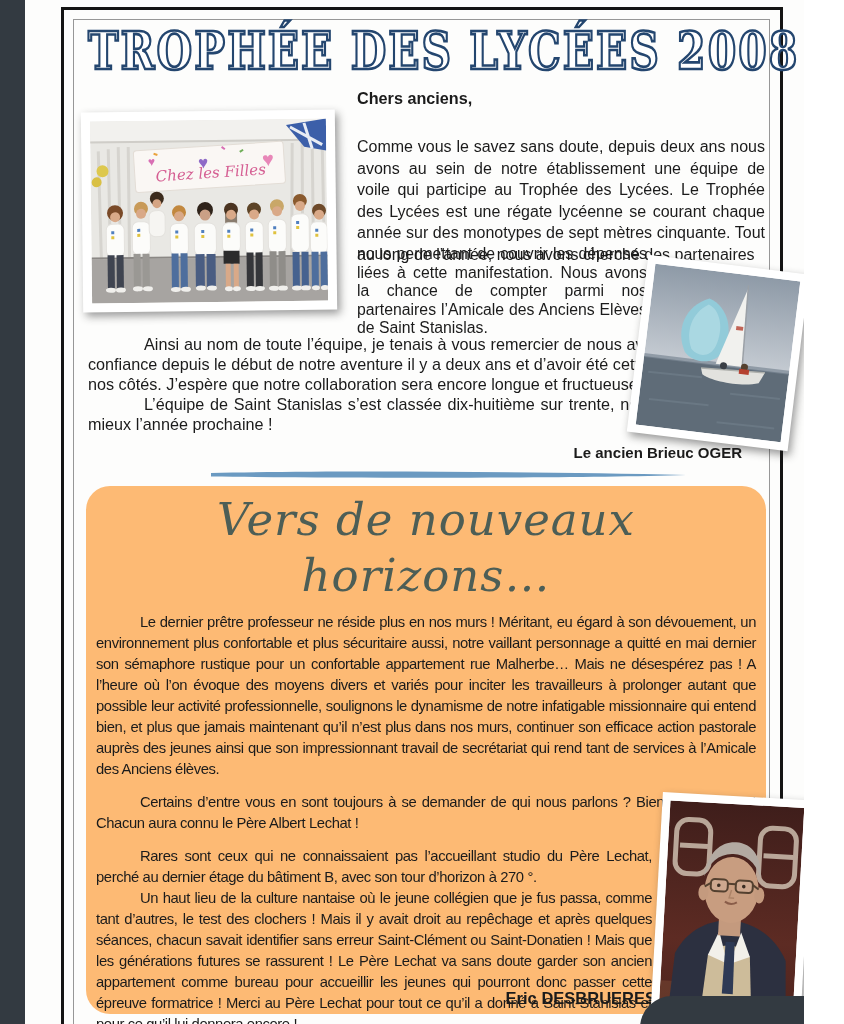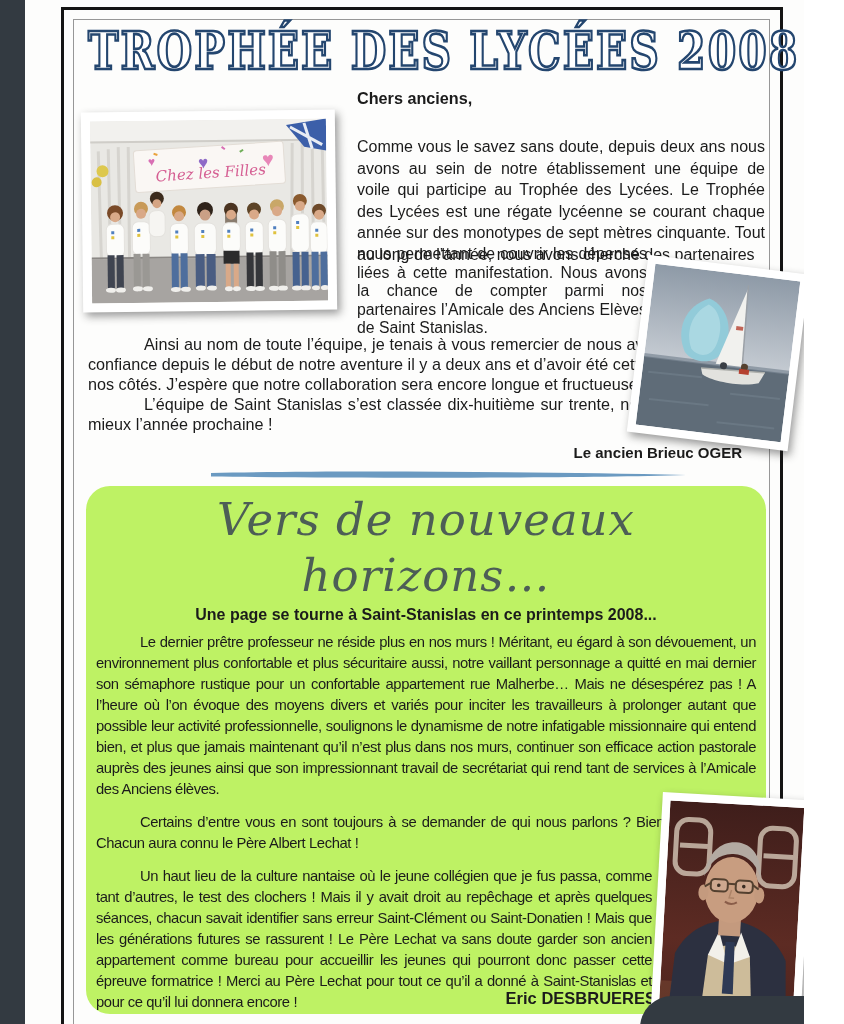--- a/index.html
+++ b/index.html
@@ -23,21 +23,21 @@
   .pA{position:absolute;left:357px;top:136px;width:408px;text-align:justify;
       font-size:16px;line-height:21.5px;z-index:2;}
   .pB{position:absolute;left:357px;top:245px;width:290px;text-align:justify;
       font-size:15.8px;line-height:18.5px;z-index:2;}
   .pC{position:absolute;left:88px;top:334px;width:677px;text-align:justify;
       font-size:16.2px;line-height:20px;z-index:2;}
   .pC p{margin:0;text-indent:56px;}
   .skipper{position:absolute;left:480px;top:444px;width:262px;text-align:right;
            font-weight:bold;font-size:15px;z-index:2;}
   .divider{position:absolute;left:210px;top:466px;z-index:2;}
-  .yellow{position:absolute;left:86px;top:486px;width:680px;height:528px;background:#bef264;
+  .yellow{position:absolute;left:86px;top:486px;width:680px;height:528px;background:#fdba74;
           border-radius:24px;z-index:2;}
   .yellow h2{margin:6px 0 0;text-align:center;font-family:"DejaVu Serif",serif;font-style:italic;
              font-weight:normal;font-size:45px;line-height:56px;color:#4d5e56;letter-spacing:1px;}
   .ysub{margin:2px 0 0;text-align:center;font-weight:bold;font-size:16px;}
   .ytext{margin:8px 10px 0;font-size:14.8px;letter-spacing:-0.4px;line-height:21px;
          text-align:justify;}
   .ytext p{margin:0 0 12px;text-indent:44px;}
   .ytext p.np{margin-bottom:0;}
   .wrap-spacer{float:right;width:96px;height:310px;margin-left:8px;}
   .ysig{position:absolute;right:110px;top:503px;font-weight:bold;font-size:16.5px;
@@ -248,25 +248,25 @@
   <div class="skipper">Le ancien Brieuc OGER</div>
 
   <div class="divider">
     <svg width="478" height="10" viewBox="0 0 478 10">
       <path d="M1,3 C120,0.5 320,1.5 476,5 C360,8.5 140,8 1,6.5 Z" fill="#6b9ac1"></path>
     </svg>
   </div>
 
   <section class="yellow">
     <h2>Vers de nouveaux horizons…</h2>
-    <p class="ysub">Une page se tourne à Saint-Stanislas en ce printemps 2008...</p>
     <div class="ytext">
       <p>Le dernier prêtre professeur ne réside plus en nos murs&nbsp;! Méritant, eu égard à son dévouement, un environnement plus confortable et plus sécuritaire aussi, notre vaillant personnage a quitté en mai dernier son sémaphore rustique pour un confortable appartement rue Malherbe… Mais ne désespérez pas&nbsp;! A l’heure où l’on évoque des moyens divers et variés pour inciter les travailleurs à prolonger autant que possible leur activité professionnelle, soulignons le dynamisme de notre infatigable missionnaire qui entend bien, et plus que jamais maintenant qu’il n’est plus dans nos murs, continuer son efficace action pastorale auprès des jeunes ainsi que son impressionnant travail de secrétariat qui rend tant de services à l’Amicale des Anciens élèves.</p>
       <p>Certains d’entre vous en sont toujours à se demander de qui nous parlons&nbsp;? Bien sûr que non&nbsp;! Chacun aura connu le Père Albert Lechat&nbsp;!</p>
       <div class="wrap-spacer"></div>
+      <p class="np">Rares sont ceux qui ne connaissaient pas l’accueillant studio du Père Lechat, perché au dernier étage du bâtiment B, avec son tour d’horizon à 270&nbsp;°.</p>
       <p class="np">Un haut lieu de la culture nantaise où le jeune collégien que je fus passa, comme tant d’autres, le test des clochers&nbsp;! Mais il y avait droit au repêchage et après quelques séances, chacun savait identifier sans erreur Saint-Clément ou Saint-Donatien&nbsp;! Mais que les générations futures se rassurent&nbsp;! Le Père Lechat va sans doute garder son ancien appartement comme bureau pour accueillir les jeunes qui pourront donc passer cette épreuve formatrice&nbsp;! Merci au Père Lechat pour tout ce qu’il a donné à Saint-Stanislas et pour ce qu’il lui donnera encore&nbsp;!</p>
     </div>
     <div class="ysig">Eric DESBRUERES</div>
   </section>
 
   <figure class="photo photo-man" style="margin:0;">
     <svg width="134" height="228" viewBox="0 0 134 228">
       <defs>
         <linearGradient id="bgm" x1="0" y1="0" x2="0" y2="1">
           <stop offset="0" stop-color="#3f1e1b"></stop>

